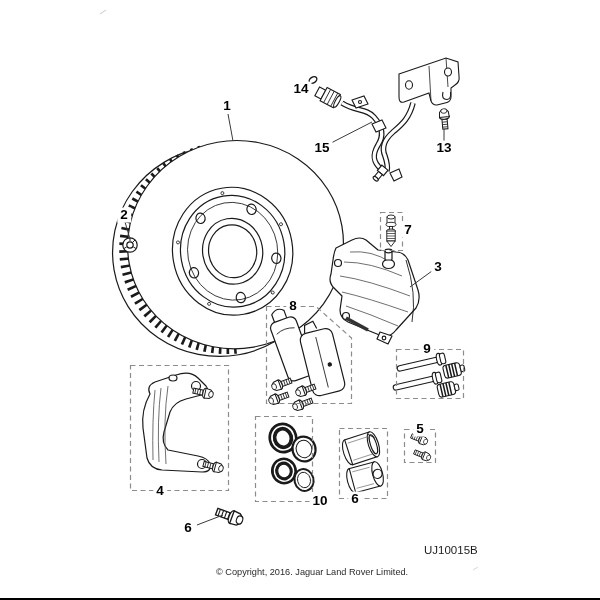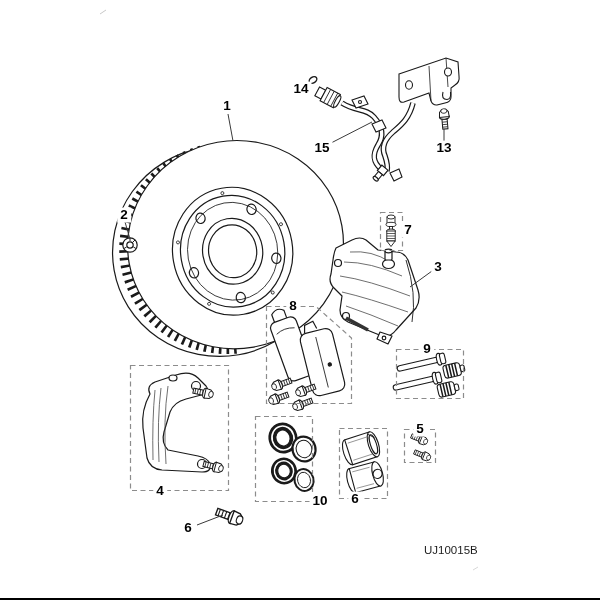--- a/index.html
+++ b/index.html
@@ -251,14 +251,15 @@
   <div class="callout" style="left:408px;top:230px;">7</div>
   <div class="callout" style="left:293px;top:306px;">8</div>
   <div class="callout" style="left:427px;top:349px;">9</div>
   <div class="callout" style="left:292px;top:501px;margin-left:28px;">10</div>
   <div class="callout" style="left:188px;top:528px;">6</div>
   <div class="callout" style="left:322px;top:148px;">15</div>
   <div class="callout" style="left:444px;top:148px;">13</div>
   <div class="callout" style="left:301px;top:89px;">14</div>
 
   <div id="drawing-code" class="footnote">UJ10015B</div>
+  <div id="copyright" class="footnote">© Copyright, 2016. Jaguar Land Rover Limited.</div>
   <div id="bottom-rule"></div>
 </div>
 
 </body></html>

